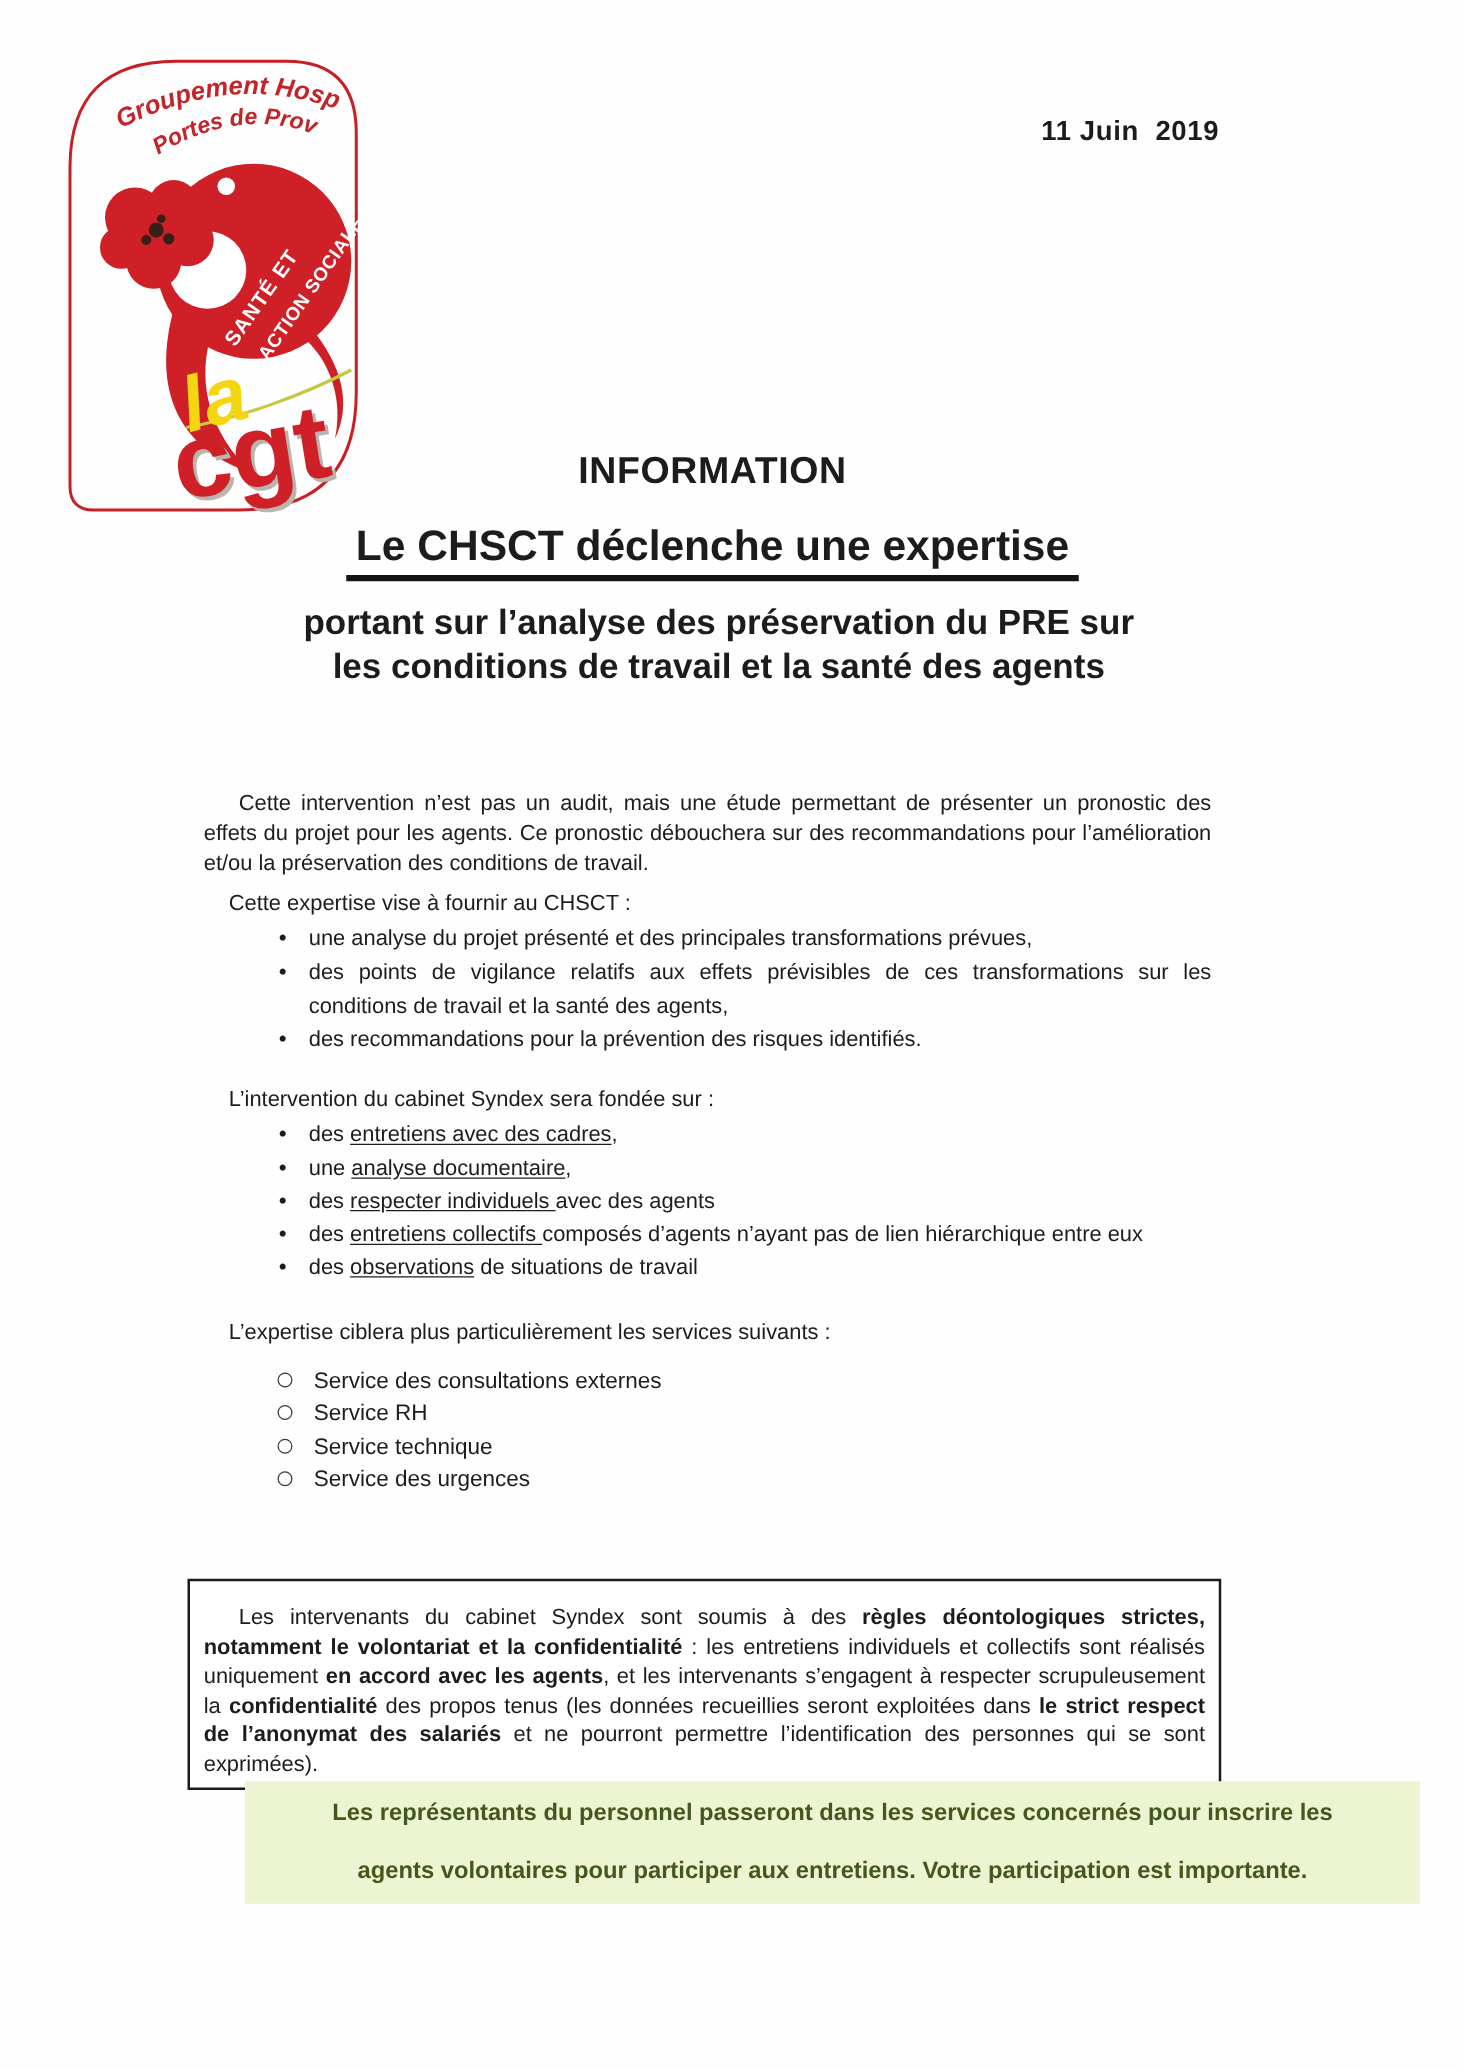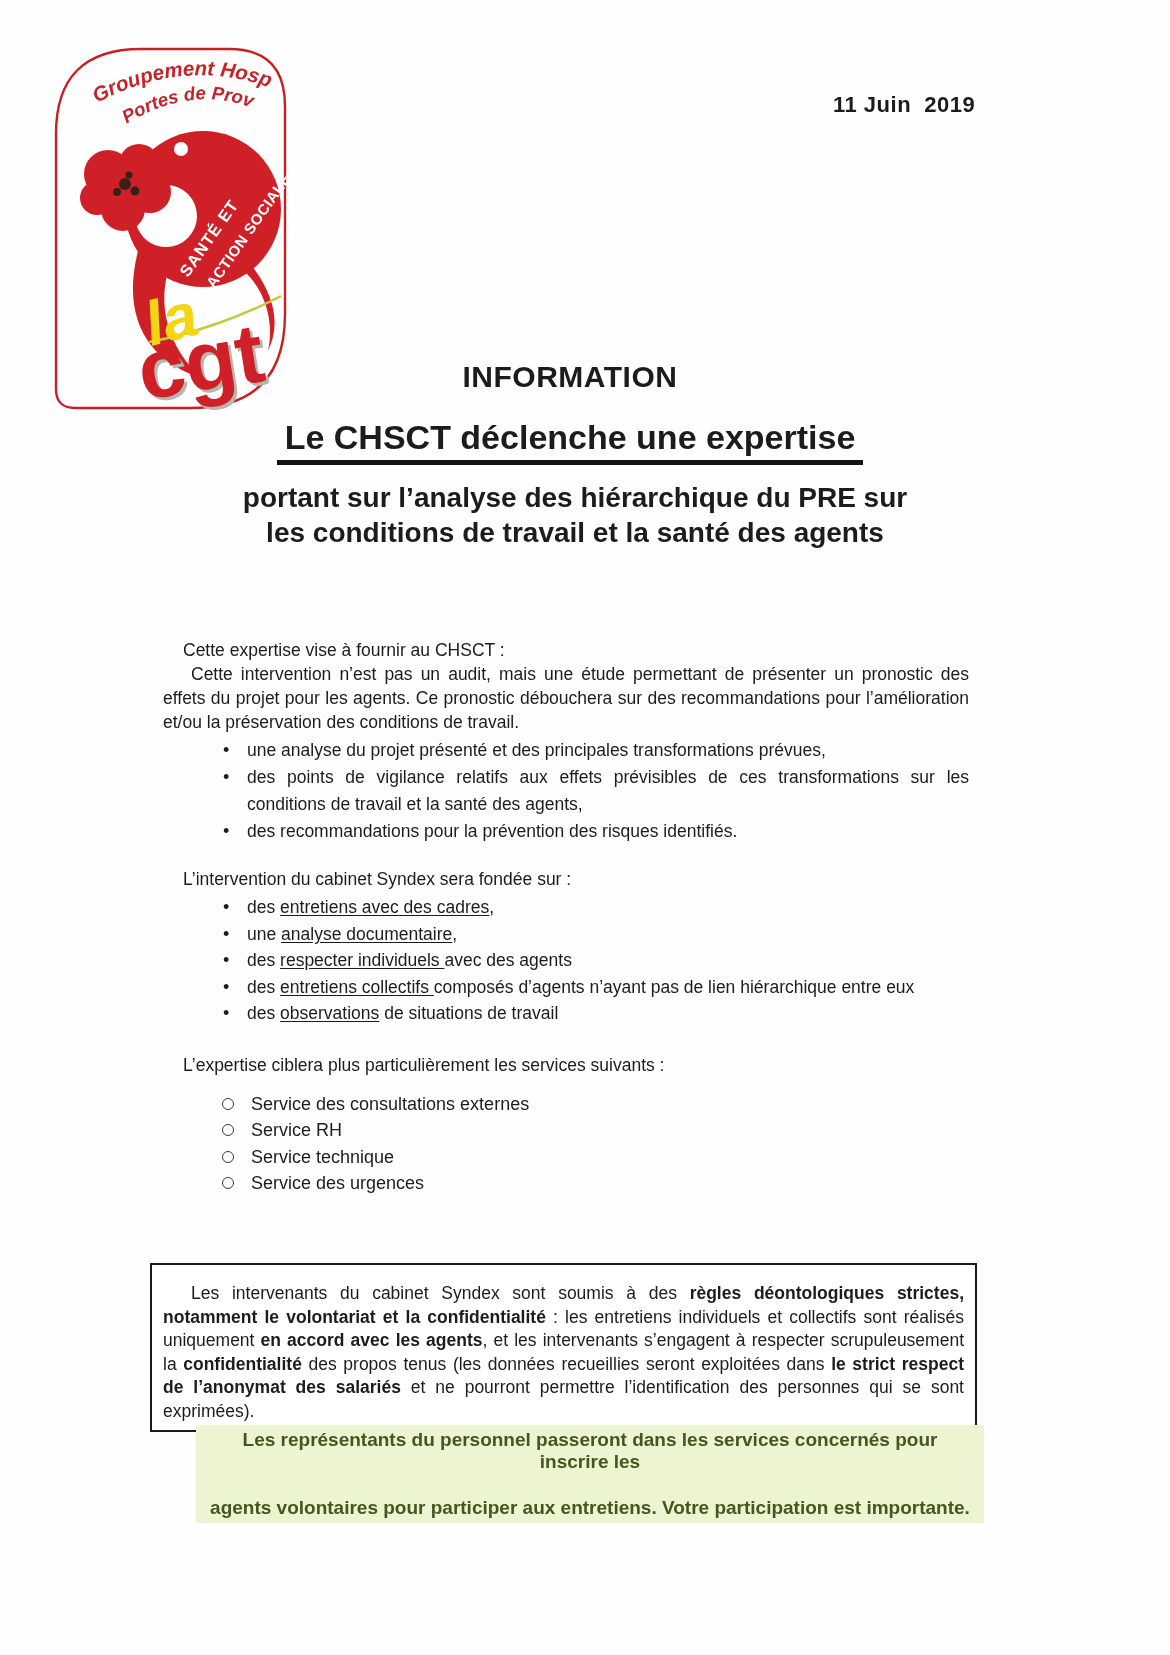--- a/index.html
+++ b/index.html
@@ -33,21 +33,21 @@
   .circle-bullet { flex:none; width:10px; height:10px; border:1.6px solid #3c3c3c; border-radius:50%; margin-right:17px; }
 
   
   .deo-box {
     position:absolute; top:1263px; left:150px; width:801px;
     border:2px solid #1b1b1b; padding:17px 11px 7px;
     font-size:17.5px; line-height:23.5px; text-align:justify; text-indent:28px;
     background:#fff;
   }
   .green-box {
-    position:absolute; top:1425px; left:196px; width:788px; height:98px;
+    position:absolute; top:1425px; left:196px; width:940px; height:98px;
     background:#edf4d2; color:#44581e; font-weight:bold; font-size:19px;
     display:flex; flex-direction:column; justify-content:center; align-items:center;
     row-gap:24px; text-align:center; padding:0 14px; box-sizing:border-box;
   }
 
   u.seg { text-underline-offset:2px; }
 </style>
 </head>
 <body>
 
@@ -101,28 +101,28 @@
       <text transform="translate(90,354) rotate(-9)" fill="#cf2028" font-size="84" font-weight="bold">cgt</text>
     </svg>
   </div>
 
   <div class="date">11 Juin  2019</div>
   <div class="doc-title">INFORMATION</div>
   <div class="doc-heading">
     <span>Le CHSCT déclenche une expertise</span>
   </div>
   <div class="doc-subtitle">
-    <div>portant sur l’analyse des hiérarchique du PRE sur</div>
+    <div>portant sur l’analyse des préservation du PRE sur</div>
     <div>les conditions de travail et la santé des agents</div>
   </div>
 
   <div class="body">
+    <p class="para">Cette intervention n’est pas un audit, mais une étude permettant de présenter un pronostic des effets du projet pour les agents. Ce pronostic débouchera sur des recommandations pour l’amélioration et/ou la préservation des conditions de travail.</p>
+
     <p class="para intro">Cette expertise vise à fournir au CHSCT :</p>
-
-    <p class="para">Cette intervention n’est pas un audit, mais une étude permettant de présenter un pronostic des effets du projet pour les agents. Ce pronostic débouchera sur des recommandations pour l’amélioration et/ou la préservation des conditions de travail.</p>
     <ul class="dots">
       <li>une analyse du projet présenté et des principales transformations prévues,</li>
       <li>des points de vigilance relatifs aux effets prévisibles de ces transformations sur les conditions de travail et la santé des agents,</li>
       <li>des recommandations pour la prévention des risques identifiés.</li>
     </ul>
 
     <p class="para intro mt22">L’intervention du cabinet Syndex sera fondée sur :</p>
     <ul class="dots tight">
       <li><span>des </span><u class="seg">entretiens avec des cadres</u><span>,</span></li>
       <li><span>une </span><u class="seg">analyse documentaire</u><span>,</span></li>

